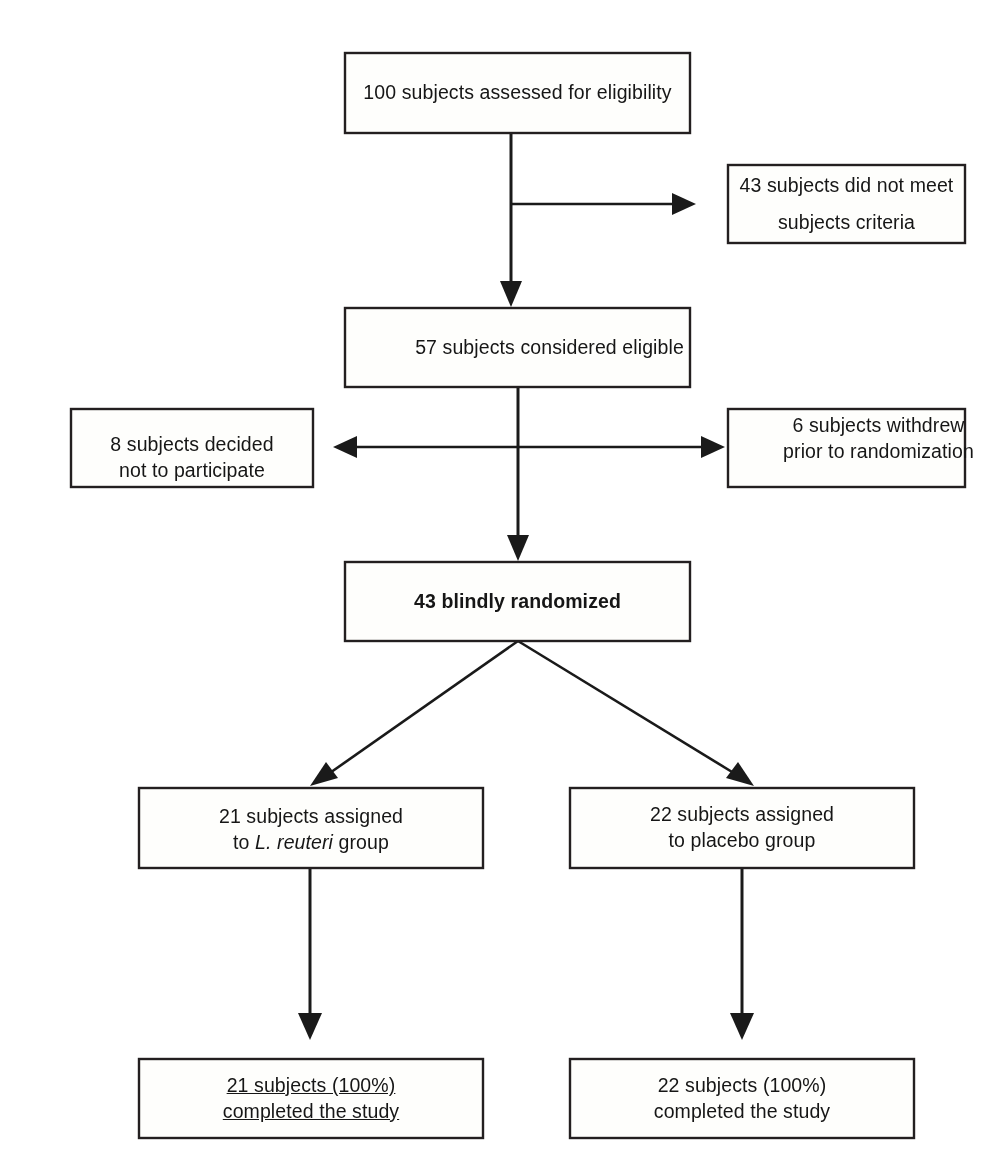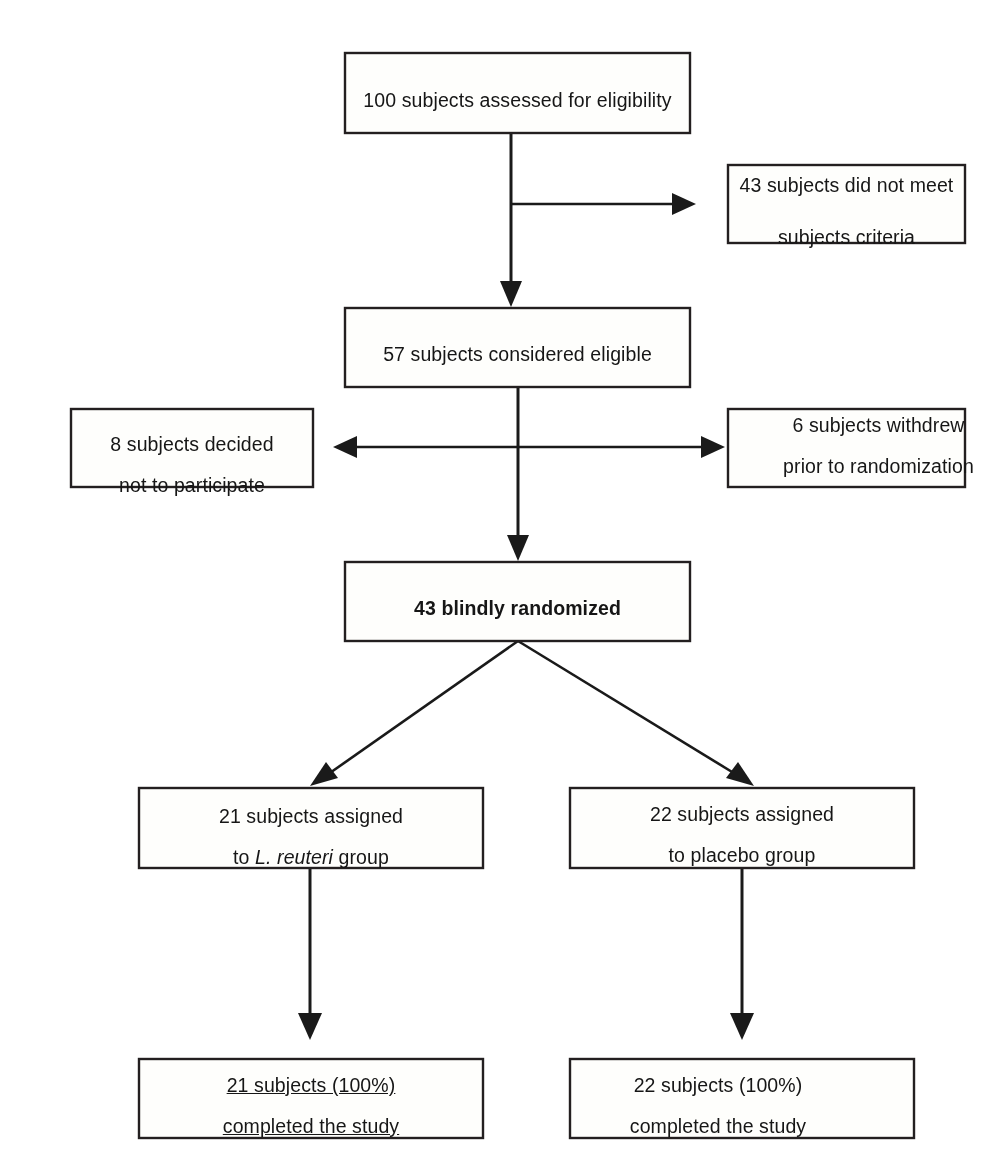--- a/index.html
+++ b/index.html
@@ -55,21 +55,20 @@
     font-family: "Liberation Sans", sans-serif;
     font-size: 19.5px;
     line-height: 1.32;
     color: #161616;
     letter-spacing: 0.1px;
     pointer-events: none;
   }
   .box-text .ln {
     display: block;
     white-space: nowrap;
-    margin-top: 15px;
   }
   .ital {
     font-style: italic;
   }
 </style>
 </head>
 <body>
 
 <div id="flowchart-root">
 
@@ -140,21 +139,21 @@
 
   <div class="box-text" style="left:345px; top:53px; width:345px; height:80px;">
     <span class="ln">100 subjects assessed for eligibility</span>
   </div>
 
   <div class="box-text" style="left:728px; top:165px; width:237px; height:78px;gap:11px;">
     <span class="ln">43 subjects did not meet</span>
     <span class="ln">subjects criteria</span>
   </div>
 
-  <div class="box-text" style="left:345px; top:308px; width:345px; height:79px;">
+  <div class="box-text" style="left:345px; top:308px; width:345px; height:79px;padding-left:32px;">
     <span class="ln">57 subjects considered eligible</span>
   </div>
 
   <div class="box-text" style="left:71px; top:409px; width:242px; height:97px;">
     <span class="ln">8 subjects decided</span>
     <span class="ln">not to participate</span>
   </div>
 
   <div class="box-text" style="left:760px; top:409px; width:237px; height:60px;">
     <span class="ln">6 subjects withdrew</span>
@@ -173,18 +172,18 @@
   <div class="box-text" style="left:570px; top:788px; width:344px; height:80px;">
     <span class="ln">22 subjects assigned</span>
     <span class="ln">to placebo group</span>
   </div>
 
   <div class="box-text" style="left:139px; top:1059px; width:344px; height:79px;text-decoration:underline;">
     <span class="ln">21 subjects (100%)</span>
     <span class="ln">completed the study</span>
   </div>
 
-  <div class="box-text" style="left:546px; top:1059px; width:344px; height:79px;">
+  <div class="box-text" style="left:570px; top:1059px; width:344px; height:79px;">
     <span class="ln">22 subjects (100%)</span>
     <span class="ln">completed the study</span>
   </div>
 
 </div>
 
 </body></html>

